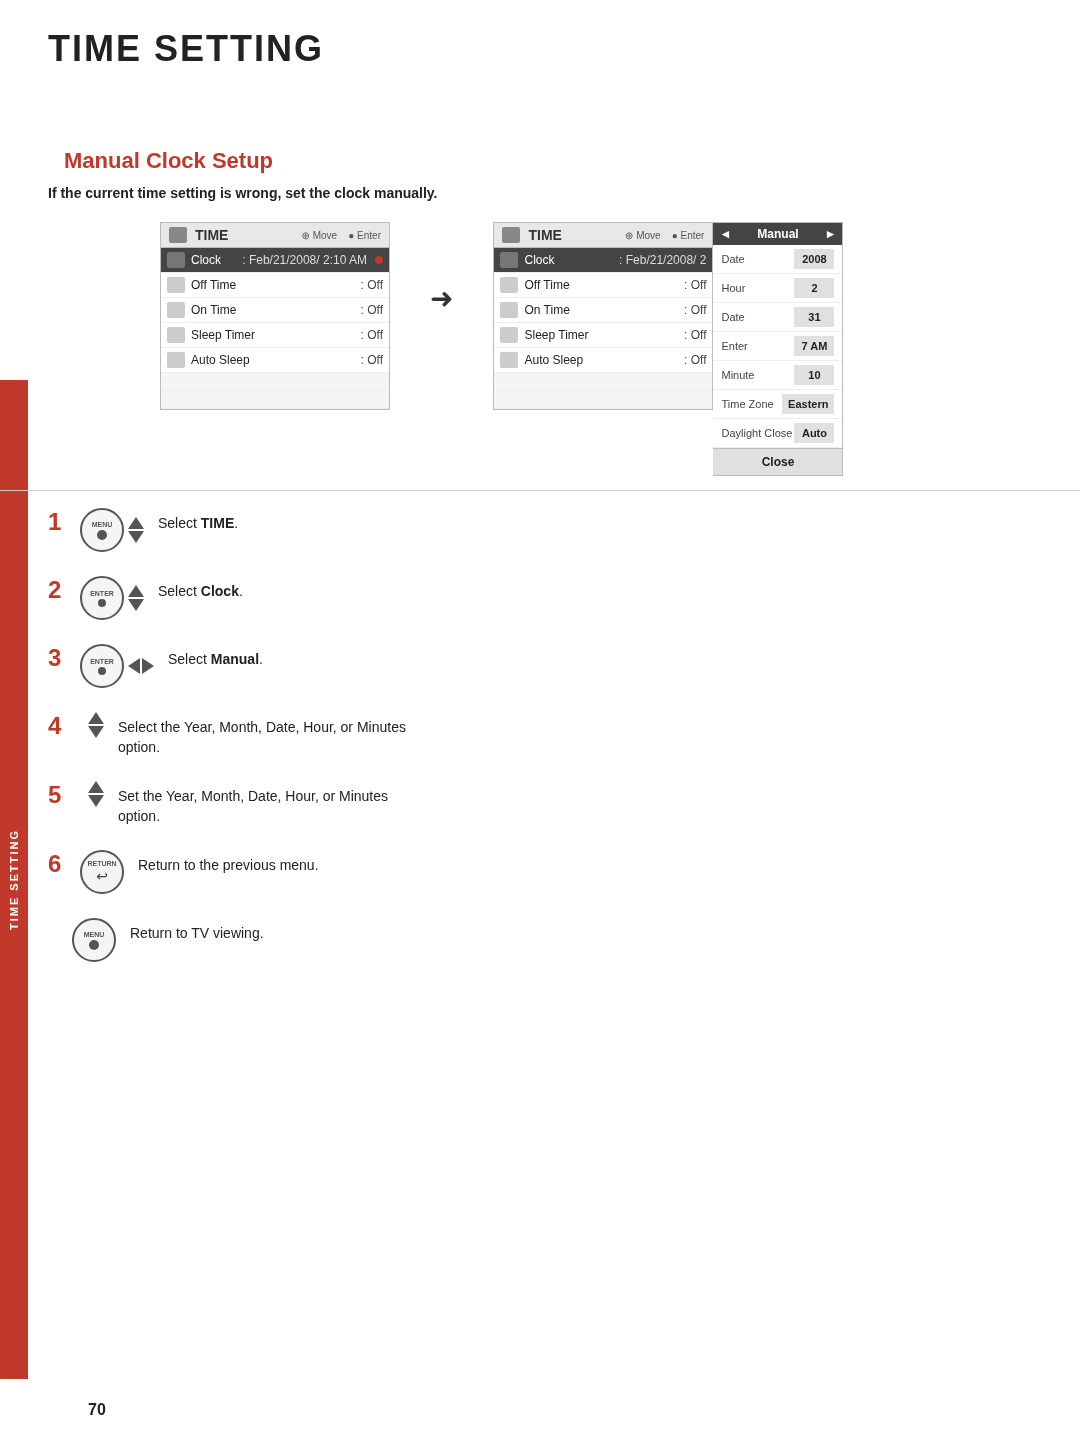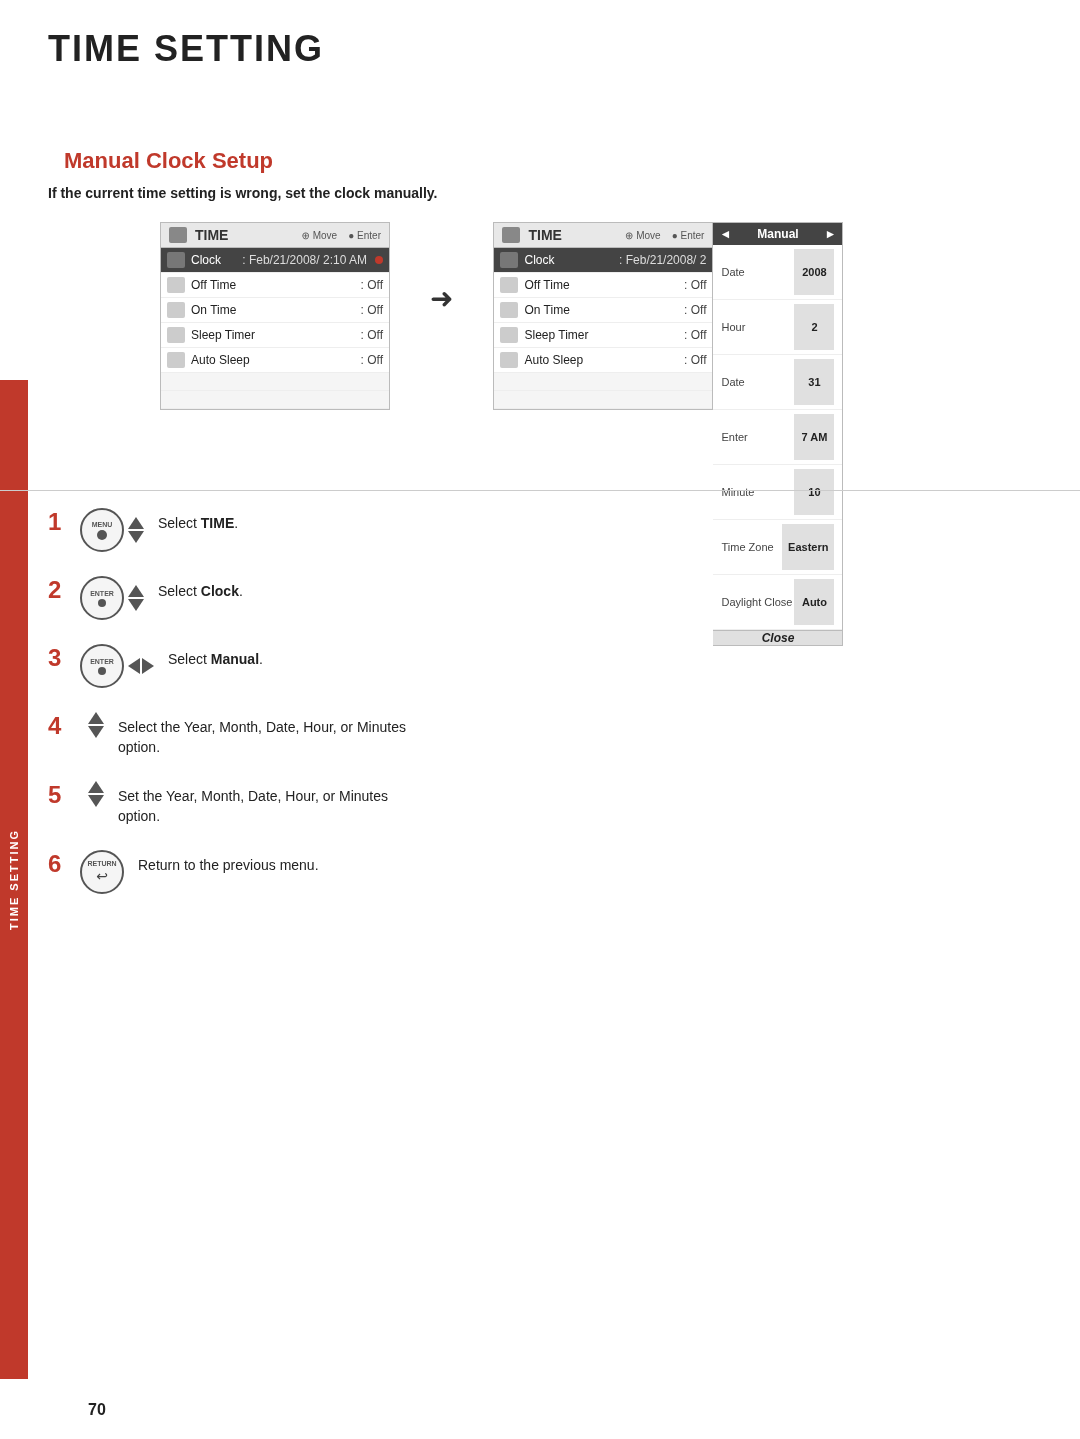--- a/index.html
+++ b/index.html
@@ -201,32 +201,32 @@
     }
     .settings-row-label {
       font-size: 11px;
       color: #444;
     }
     .settings-row-value {
       font-size: 11px;
       font-weight: bold;
       color: #222;
       background: #e0e0e0;
-      padding: 17px 6px;
+      padding: 4px 6px;
       min-width: 40px;
       text-align: center;
     }
     .settings-close-btn {
       text-align: center;
+      padding: 6px;
       background: #e0e0e0;
       font-size: 12px;
       font-weight: bold;
       border-top: 1px solid #bbb;
       cursor: pointer;
-      font-style: italic;
     }
 
     
     .divider-line {
       position: absolute;
       left: 0;
       right: 0;
       height: 1px;
       background: #ccc;
     }
@@ -579,16 +579,25 @@
     <span class="step-number">6</span>
     <div class="step-icons">
       <div class="btn-circle" style="width:44px;height:44px;">
         <span class="btn-label">RETURN</span>
         <span style="font-size:14px;margin-top:1px;">↩</span>
       </div>
     </div>
     <p class="step-text">Return to the previous menu.</p>
   </div>
 
+  <div class="step" style="margin-left:24px;">
+    <div class="step-icons">
+      <div class="btn-circle" style="width:44px;height:44px;">
+        <span class="btn-label">MENU</span>
+        <span class="btn-center-dot" style="margin-top:2px;"></span>
+      </div>
+    </div>
+    <p class="step-text">Return to TV viewing.</p>
+  </div>
 
 </div>
 
 <div class="page-number" style="position:absolute;bottom:20px;left:48px;font-size:16px;font-weight:bold;">70</div>
 
 </body></html>

